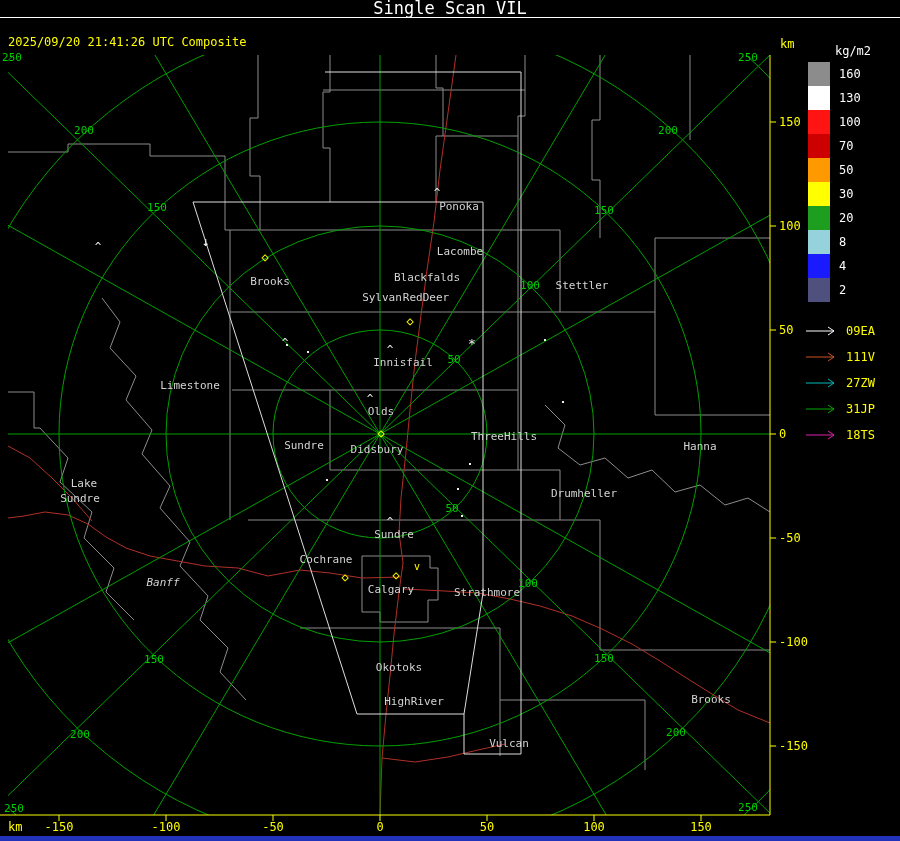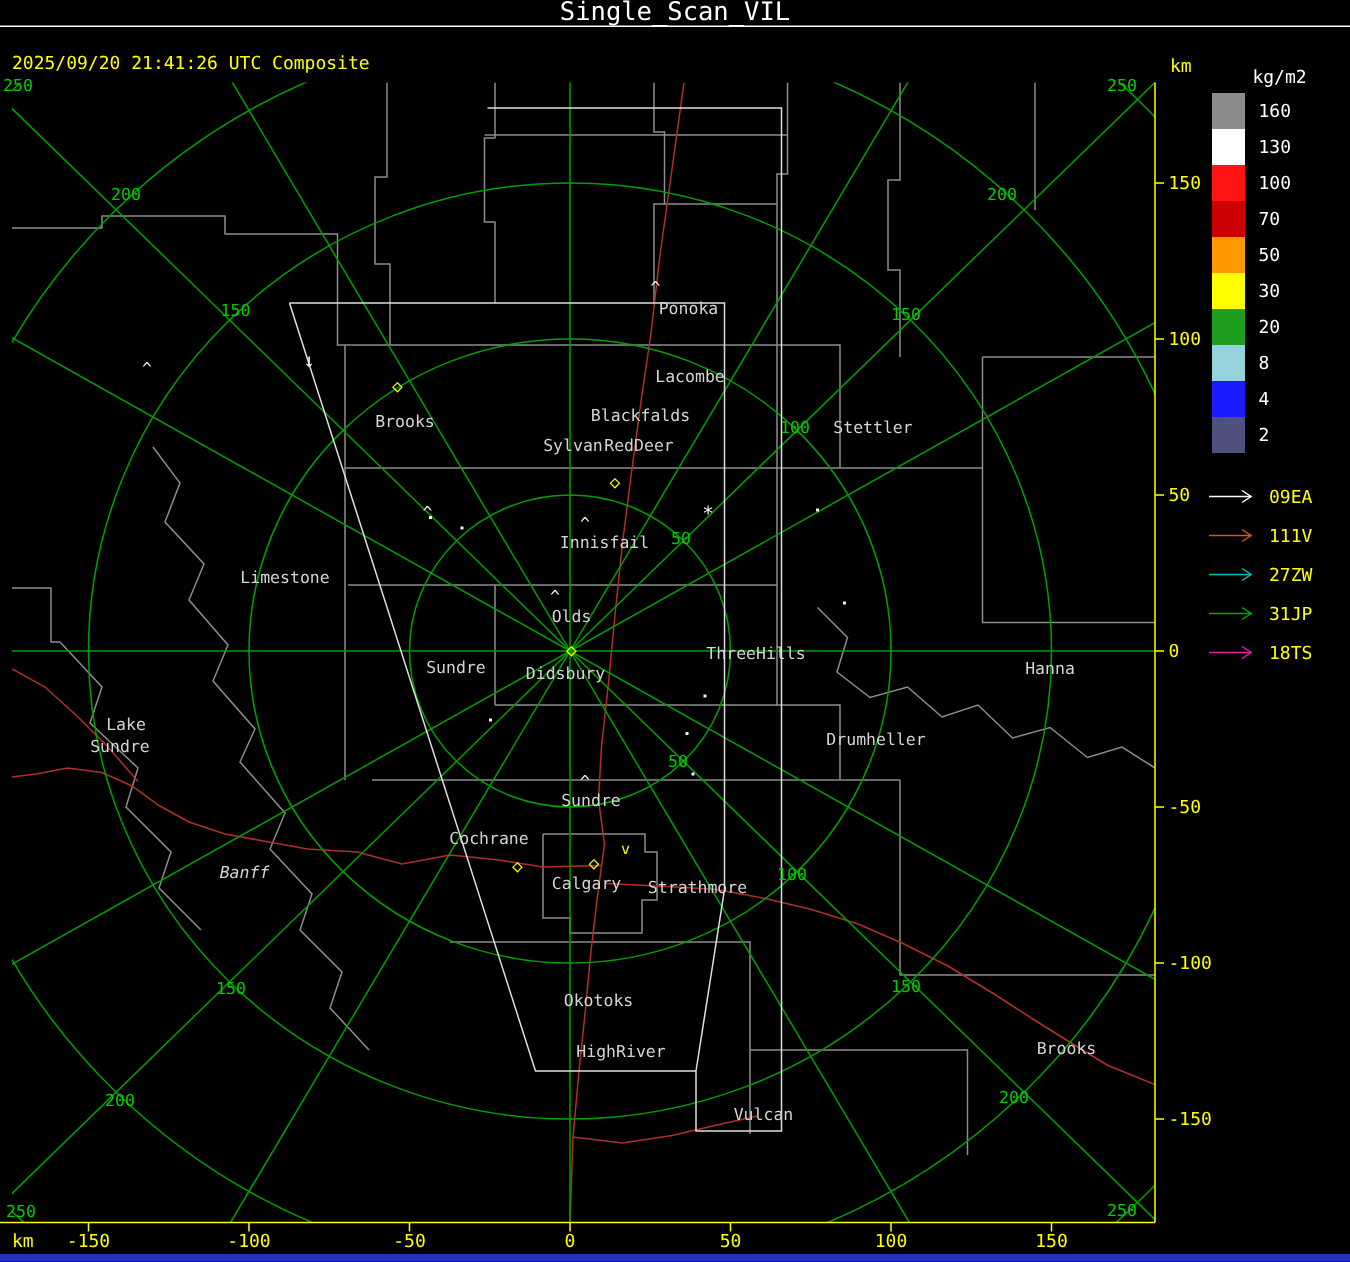--- a/index.html
+++ b/index.html
@@ -186,21 +186,21 @@
     <div class="lbl city" style="left: 377px; top: 449px;">Didsbury</div>
     <div class="lbl city" style="left: 504px; top: 436px;">ThreeHills</div>
     <div class="lbl city" style="left: 700px; top: 446px;">Hanna</div>
     <div class="lbl city" style="left: 584px; top: 493px;">Drumheller</div>
     <div class="lbl city" style="left: 72px; top: 483px; padding-left: 24px;">Lake</div>
     <div class="lbl city" style="left: 80px; top: 498px;">Sundre</div>
     <div class="lbl city" style="left: 394px; top: 534px;">Sundre</div>
     <div class="lbl city" style="left: 163px; top: 582px; font-style: italic;">Banff</div>
     <div class="lbl city" style="left: 326px; top: 559px;">Cochrane</div>
     <div class="lbl city" style="left: 391px; top: 589px;">Calgary</div>
-    <div class="lbl city" style="left: 465px; top: 592px;">Strathmore</div>
+    <div class="lbl city" style="left: 487px; top: 592px;">Strathmore</div>
     <div class="lbl city" style="left: 399px; top: 667px;">Okotoks</div>
     <div class="lbl city" style="left: 414px; top: 701px;">HighRiver</div>
     <div class="lbl city" style="left: 509px; top: 743px;">Vulcan</div>
     <div class="lbl city" style="left: 711px; top: 699px;">Brooks</div>
     <div class="lbl mk-diamond" style="left: 265px; top: 257px;">◇</div>
     <div class="lbl mk-diamond" style="left: 410px; top: 321px;">◇</div>
     <div class="lbl mk-diamond" style="left: 381px; top: 433px;">◇</div>
     <div class="lbl mk-diamond" style="left: 345px; top: 577px;">◇</div>
     <div class="lbl mk-diamond" style="left: 396px; top: 575px;">◇</div>
     <div class="lbl mk-caret" style="left: 437px; top: 192px;">^</div>

